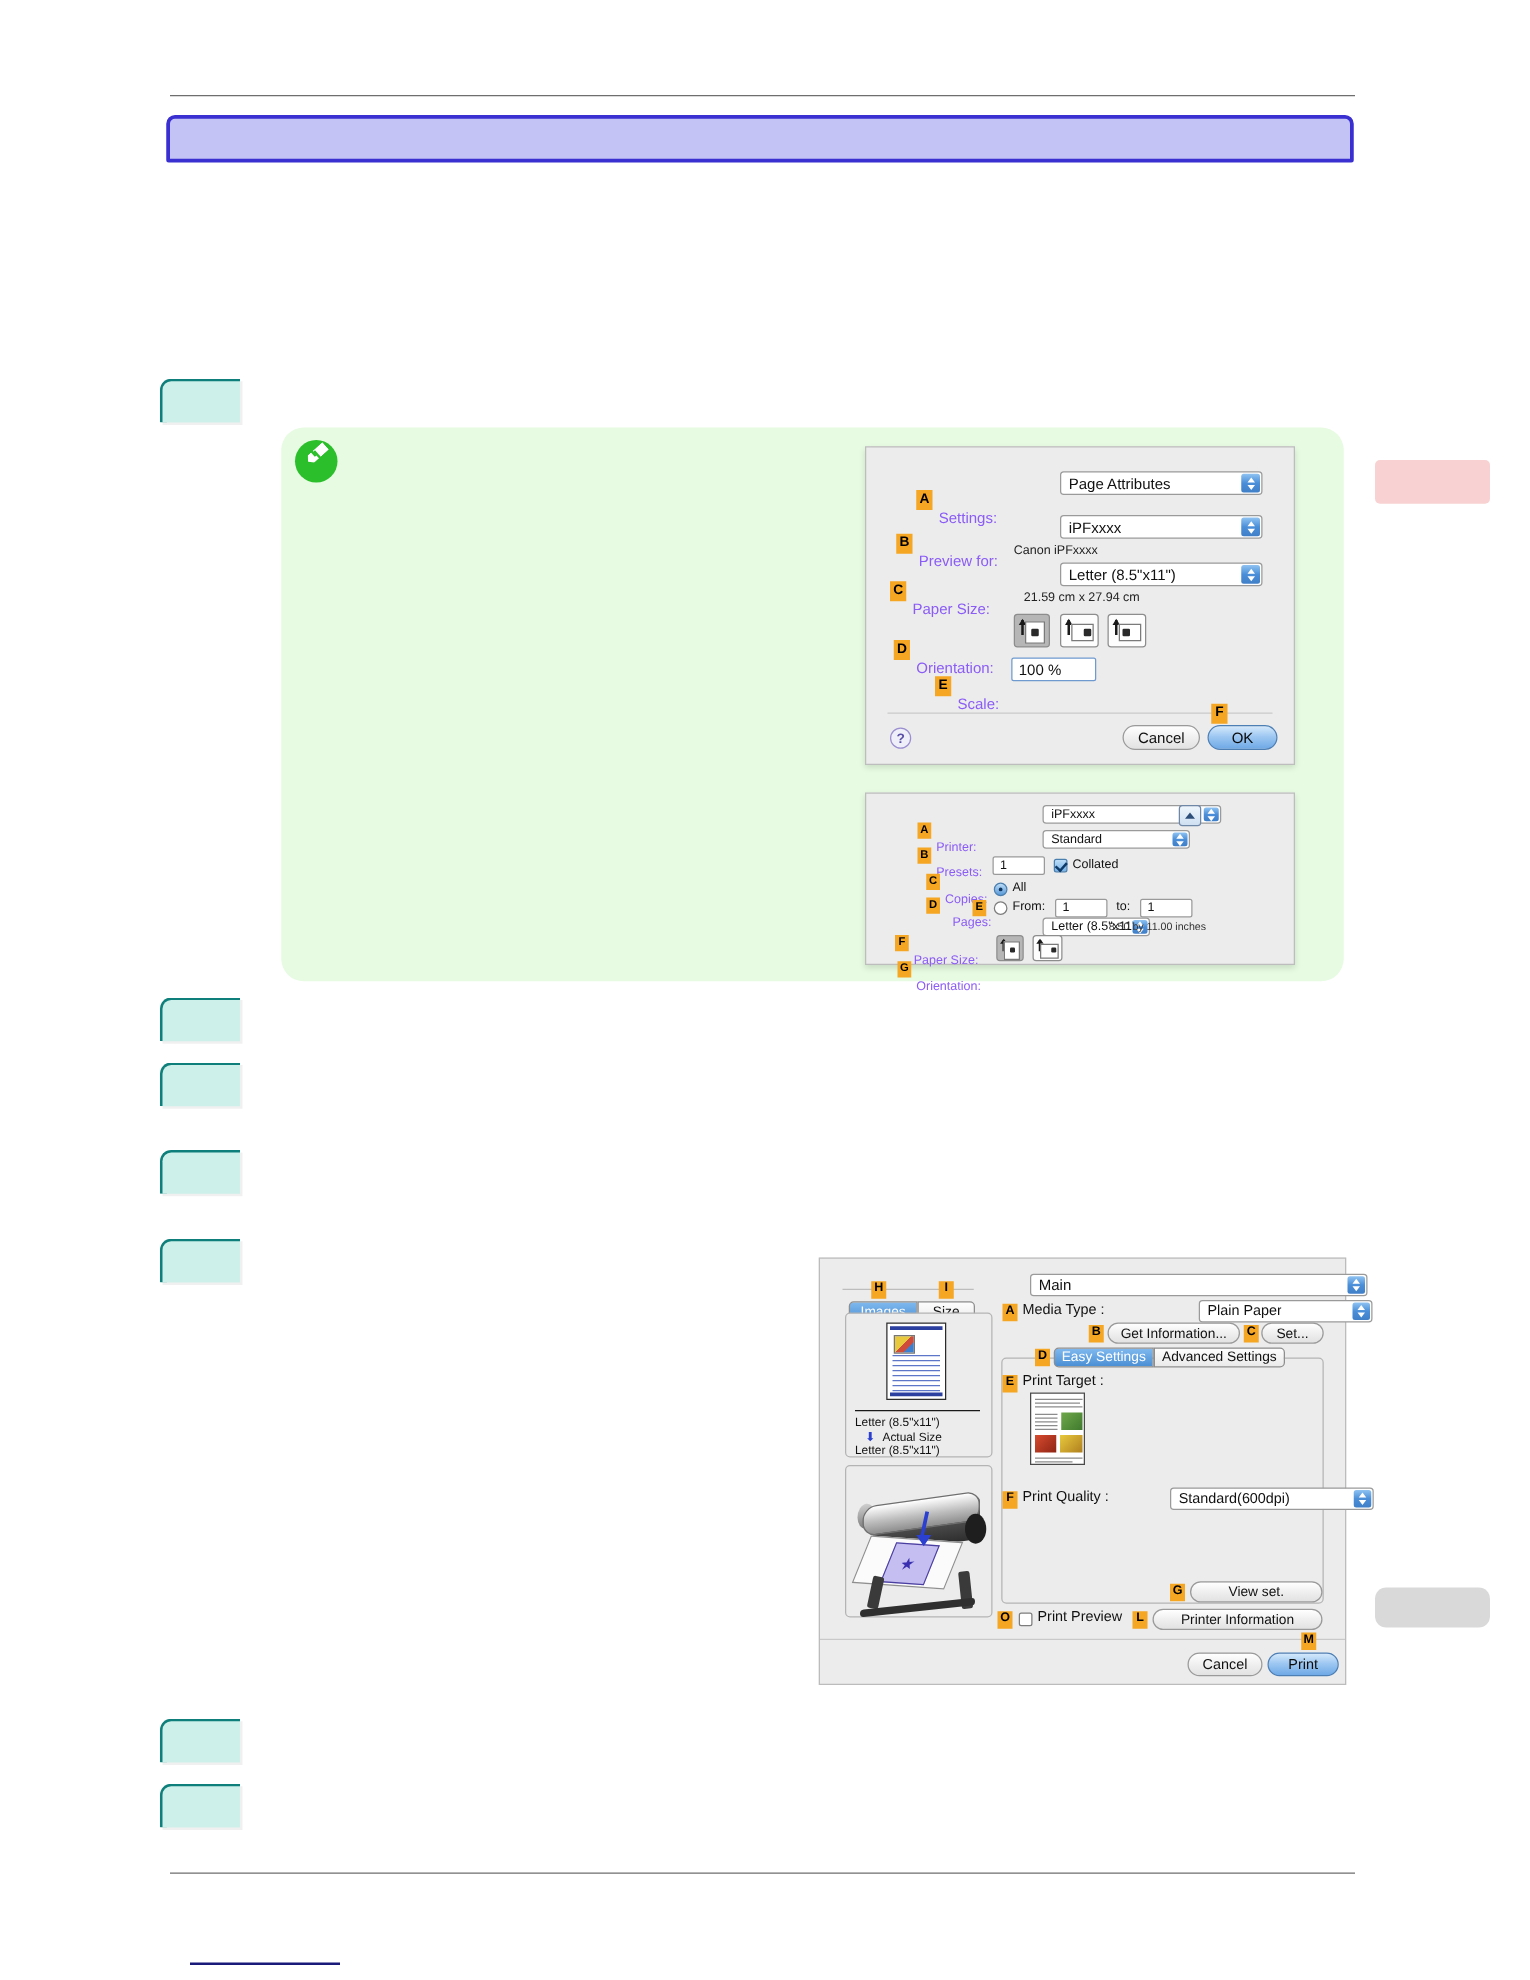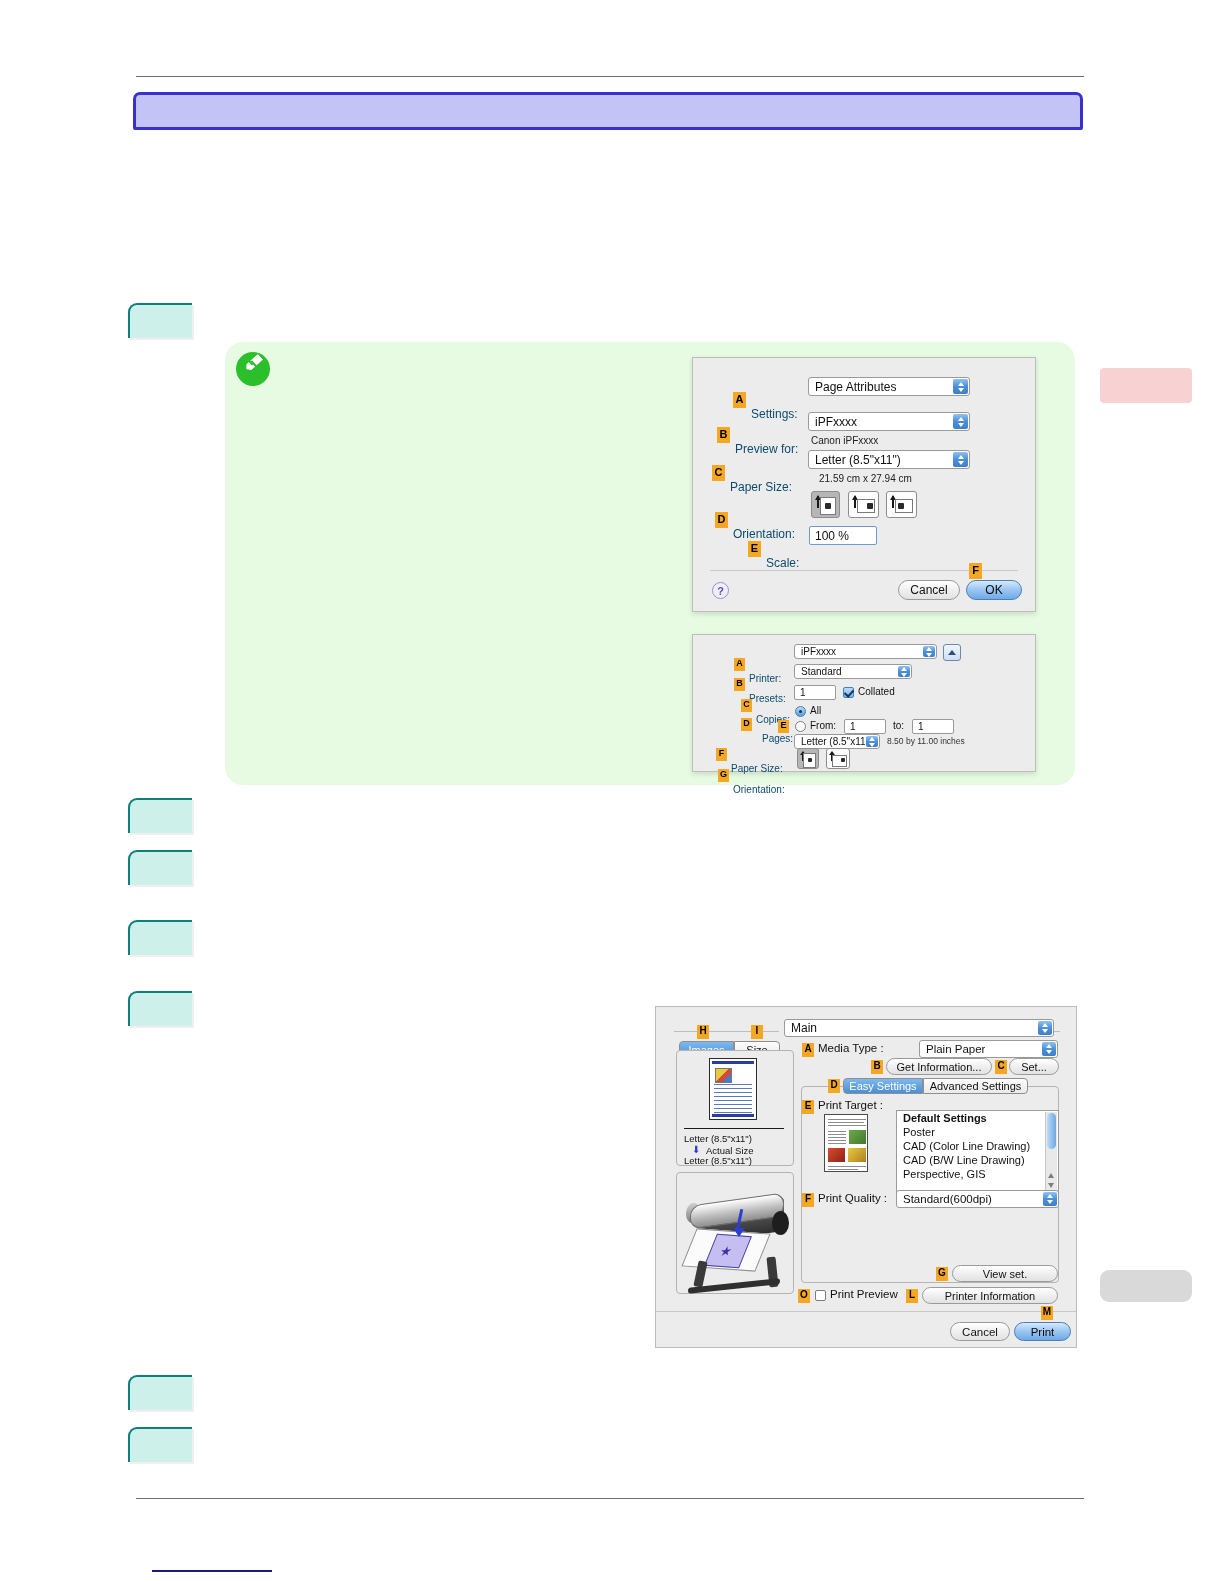--- a/index.html
+++ b/index.html
@@ -54,28 +54,29 @@
   .note-icon .pline{position:absolute;background:#2bbf2b;width:1.5px;height:8px;transform:rotate(-42deg);}
 
   
   .macdlg{position:absolute;background:#ececec;border:1px solid #bdbdbd;box-shadow:0 2px 5px rgba(0,0,0,.13);}
 
   .row{display:flex;align-items:center;}
   .badge{
     display:inline-block;background:#f5a623;color:#000;
     font-weight:bold;text-align:center;line-height:1;
   }
-  .lbl{color:#0c4a6e;margin-top:28px;}
+  .lbl{color:#8b5cf6;margin-top:28px;}
 
   
   .popup{
     position:relative;background:#ffffff;
     border:1px solid #9a9a9a;border-radius:3px;
     box-sizing:border-box;display:flex;align-items:center;
     color:#111;
+    margin-left:40px;
   }
   .popup .txt{padding-left:6px;white-space:nowrap;overflow:hidden;}
   .popup .arrows{
     position:absolute;right:1px;top:1px;bottom:1px;width:15px;
     background:linear-gradient(180deg,#8fc3f2 0%,#4b8fd8 50%,#3f7fc8 100%);
     border-radius:2px;display:flex;flex-direction:column;
     align-items:center;justify-content:center;gap:2px;
   }
   .arrows i{display:block;width:0;height:0;border-left:3px solid transparent;border-right:3px solid transparent;}
   .arrows i.up{border-bottom:4px solid #fff;}
@@ -459,32 +460,20 @@
       <div class="mtxt" style="left:3px;top:19px;width:18px;"></div>
       <div class="mtxt" style="left:3px;top:22px;width:18px;"></div>
       <div class="mtxt" style="left:3px;top:25px;width:18px;"></div>
       <div class="mtxt" style="left:3px;top:28px;width:18px;"></div>
       <div class="mimg" style="left:3px;top:33px;width:17px;height:14px;background:linear-gradient(135deg,#d84b2f,#8e2414);"></div>
       <div class="mimg" style="left:23px;top:33px;width:18px;height:14px;background:linear-gradient(135deg,#e8c93d,#b07f1e);"></div>
       <div class="mtxt" style="left:3px;top:51px;width:38px;"></div>
       <div class="mtxt" style="left:3px;top:54px;width:30px;"></div>
     </div>
 
-    <div class="whitebox" style="position:absolute;left:240px;top:103px;width:163px;height:83px;">
-      <div class="list-item sel" style="height:14px;font-size:11px;">Default Settings</div>
-      <div class="list-item" style="height:14px;font-size:11px;">Poster</div>
-      <div class="list-item" style="height:14px;font-size:11px;">CAD (Color Line Drawing)</div>
-      <div class="list-item" style="height:14px;font-size:11px;">CAD (B/W Line Drawing)</div>
-      <div class="list-item" style="height:14px;font-size:11px;">Perspective, GIS</div>
-      <div class="scroll-track">
-        <div class="scroll-thumb"></div>
-        <div class="scroll-arrow sa-up"></div>
-        <div class="scroll-arrow sa-dn"></div>
-      </div>
-    </div>
 
     <span class="badge" style="position:absolute;left:146px;top:186px;width:12px;height:13px;font-size:10px;padding-top:1px;">F</span>
     <span style="position:absolute;left:162px;top:185px;font-size:11.5px;color:#111;">Print Quality :</span>
     <div class="popup" style="position:absolute;left:240px;top:183px;width:163px;height:18px;font-size:11.5px;">
       <span class="txt">Standard(600dpi)</span>
       <span class="arrows" style="width:14px;">
           <i class="up"></i>
           <i class="dn"></i>
         </span>
     </div>

